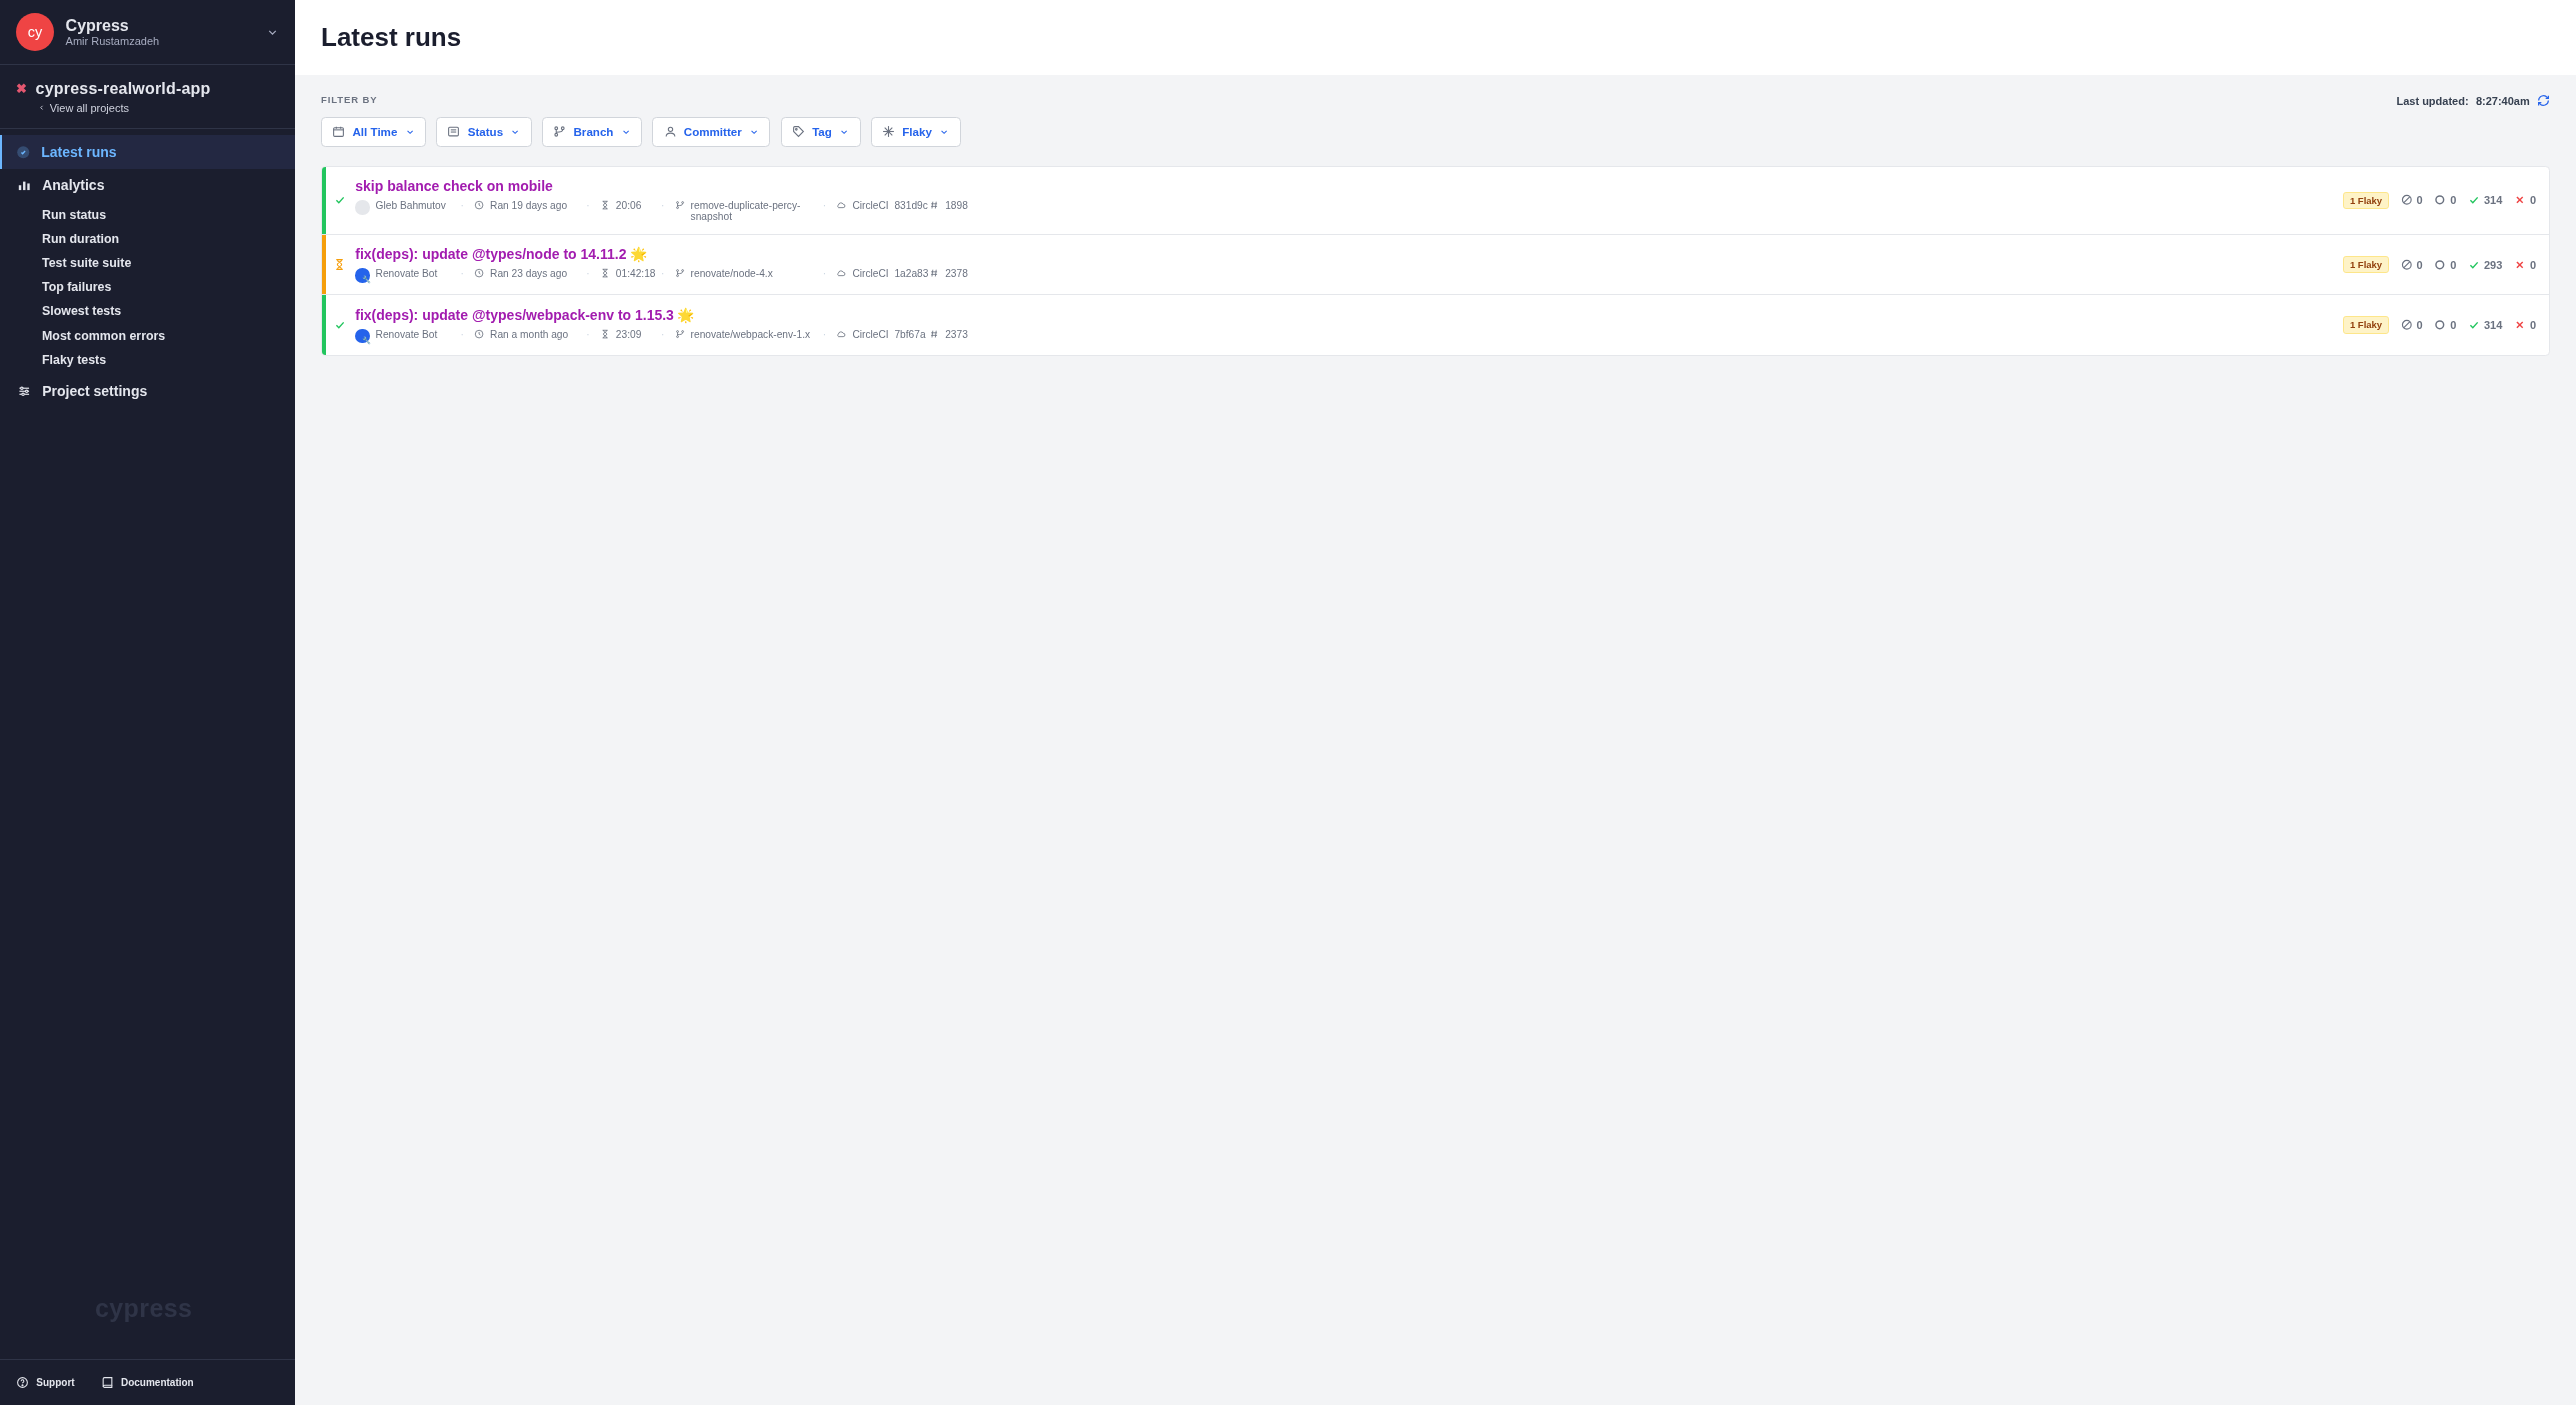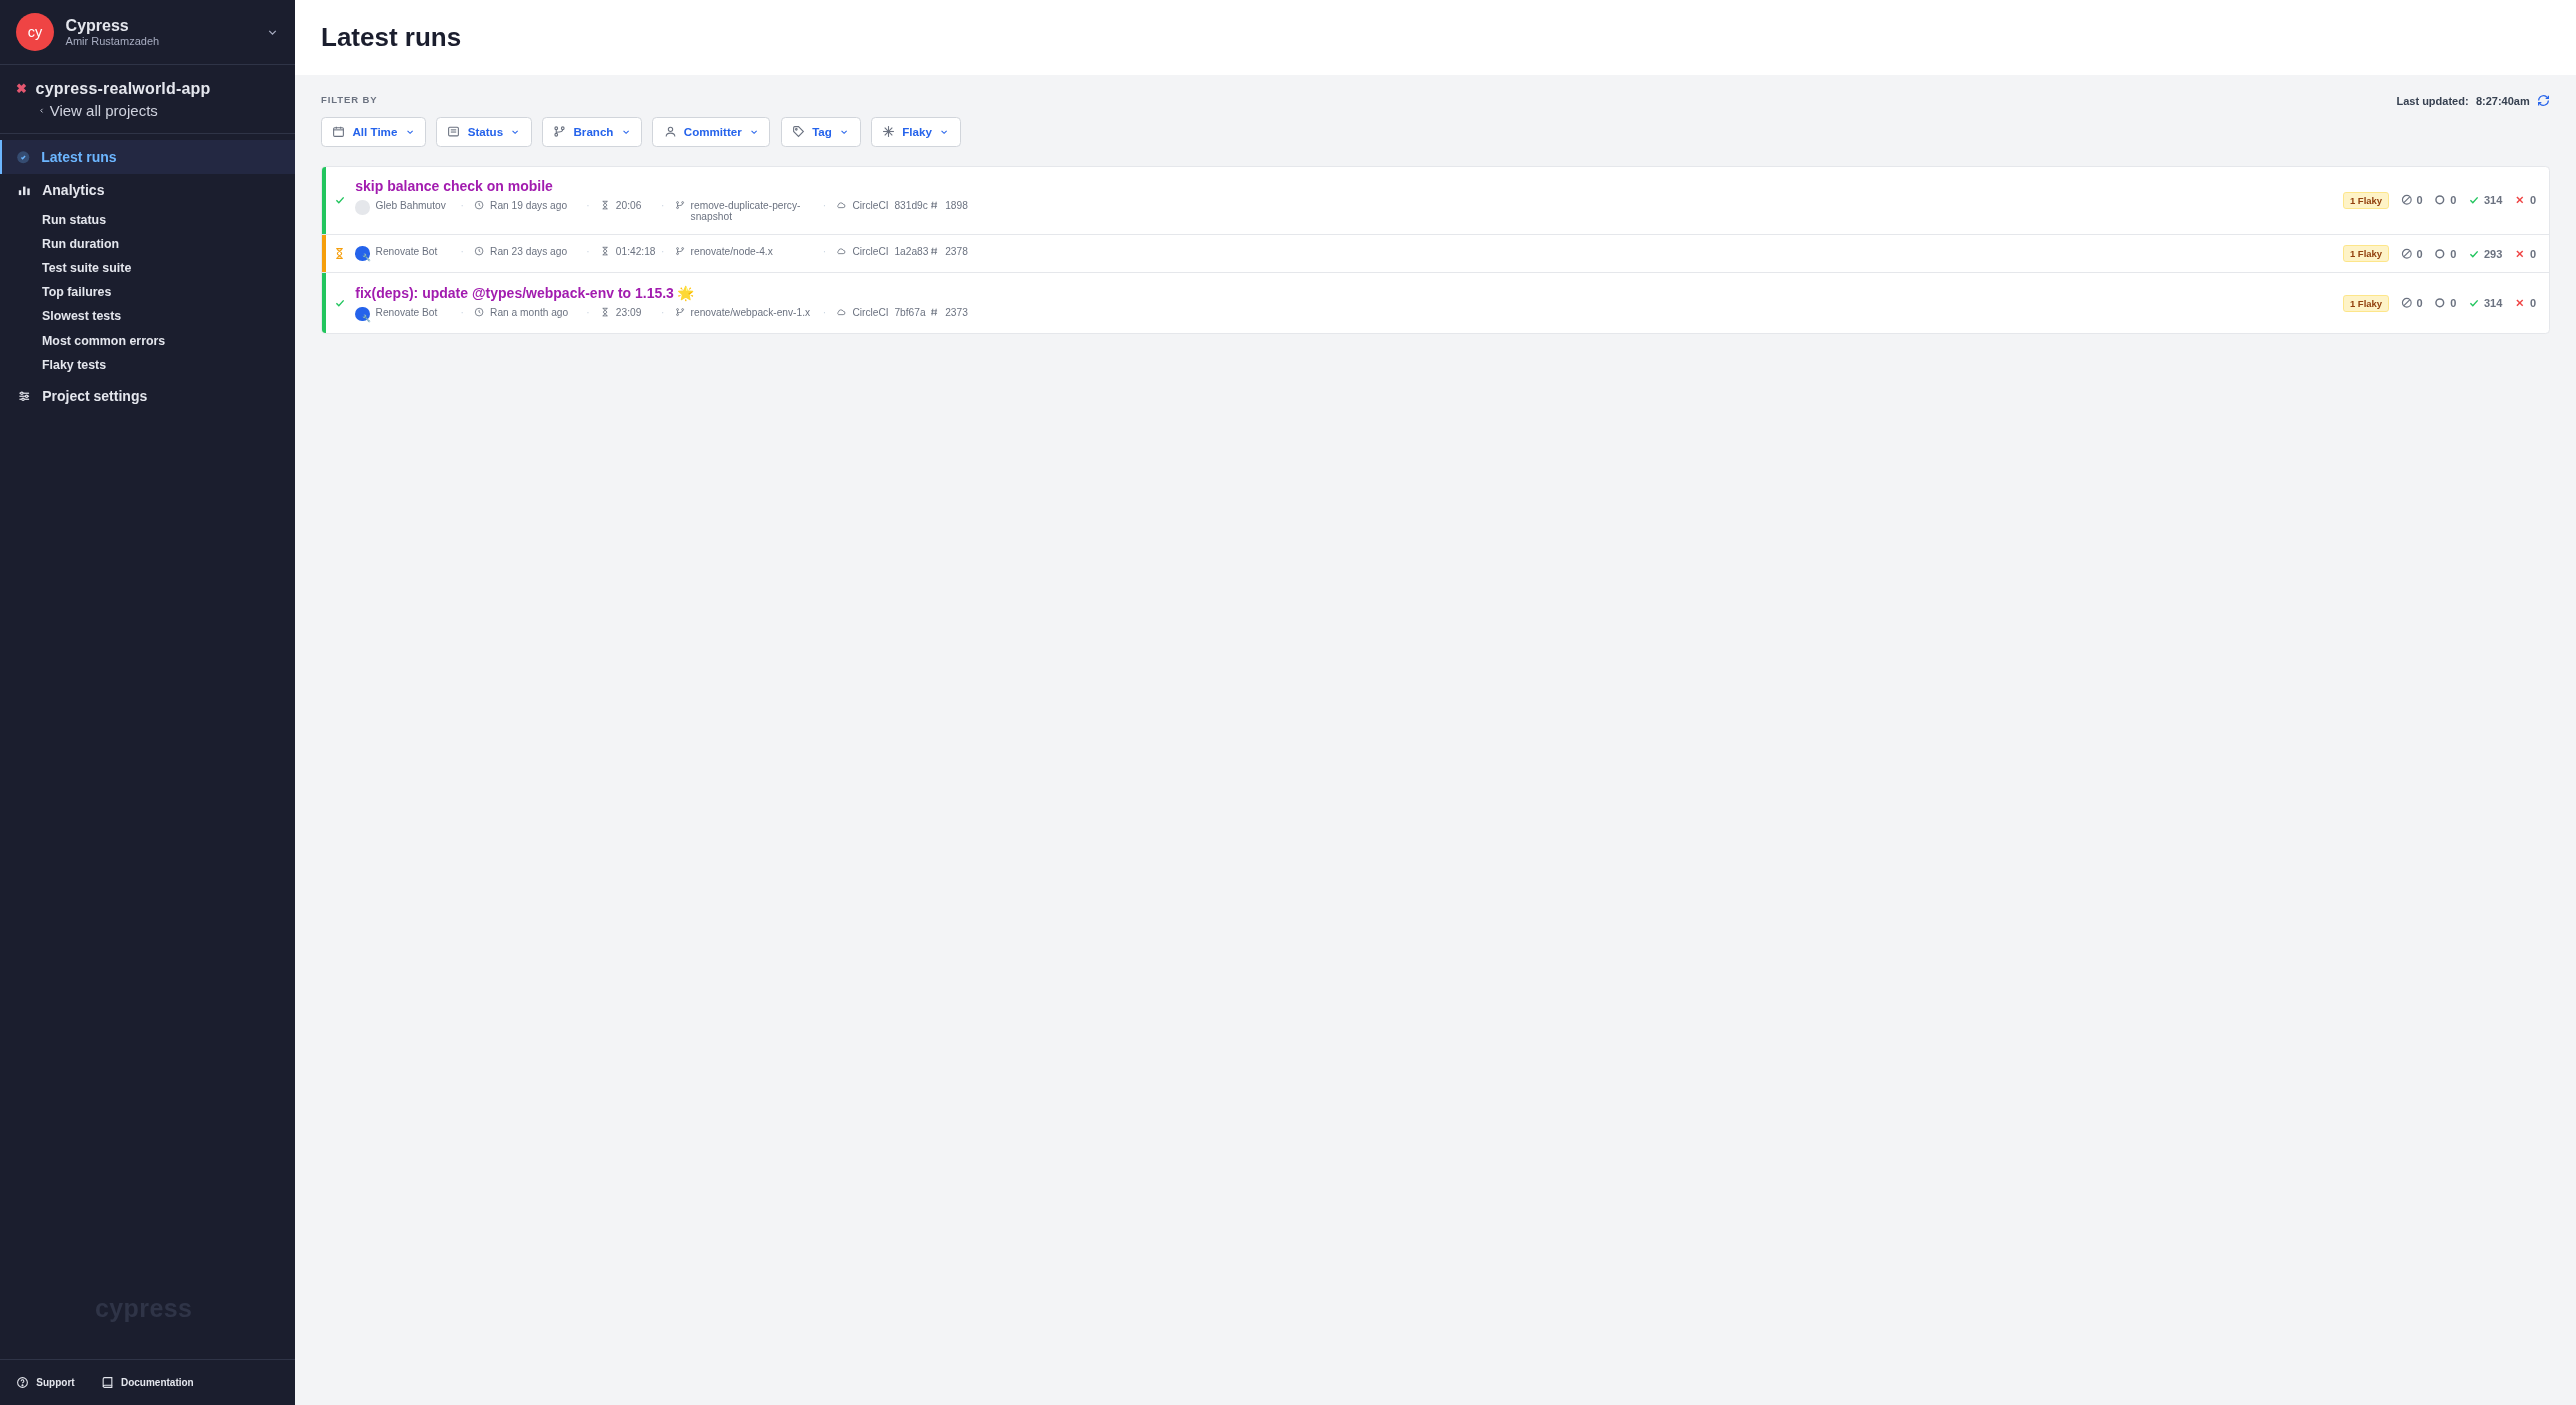--- a/index.html
+++ b/index.html
@@ -12,21 +12,21 @@
   .sb-top-left { display: flex; align-items: center; gap: 11.6px; }
   .avatar { width: 38px; height: 38px; border-radius: 50%; background: #ef4444; display: flex; align-items: center; justify-content: center; font-weight: 400; font-size: 14.5px; color: #fff; }
   .org-name { font-weight: 700; font-size: 16px; }
   .org-sub { font-size: 11px; color: #a7acc0; }
   .chev { color: #a7acc0; }
 
   .sb-project { padding: 14.5px 16px; border-bottom: 0.7px solid #2f3447; }
   .proj-row { display: flex; align-items: center; gap: 8.7px; }
   .x-icon { color: #e45770; font-weight: 700; font-size: 13px; }
   .proj-name { font-weight: 800; font-size: 16px; letter-spacing: 0.2px; }
-  .view-all { display: flex; align-items: center; gap: 4.4px; font-size: 15px; color: #cfd2de; margin-top: 4.4px; margin-left: 22px; cursor: pointer; }
+  .view-all { display: flex; align-items: center; gap: 4.4px; font-size: 11px; color: #cfd2de; margin-top: 4.4px; margin-left: 22px; cursor: pointer; }
 
   .nav { flex: 1; padding-top: 5.8px; position: relative; overflow: hidden; }
   .nav-item { display: flex; align-items: center; gap: 10.2px; padding: 8.7px 16px; font-size: 14px; color: #e4e6ed; cursor: pointer; font-weight: 700; }
   .nav-item.active { color: #6cb6ff; background: #232842; border-left: 2.9px solid #6cb6ff; padding-left: 13px; }
   .nav-icon { width: 16px; display: inline-flex; justify-content: center; }
   .nav-sub { padding: 5.8px 0 7.3px 42px; display: flex; flex-direction: column; gap: 10.2px; }
   .nav-sub a { color: #e4e6ed; font-size: 12.4px; font-weight: 600; cursor: pointer; }
   .watermark { position: absolute; left: 95px; bottom: 36px; color: #2f3447; font-weight: 800; font-size: 25px; letter-spacing: 0.4px; pointer-events: none; }
 
   .sb-bottom { display: flex; gap: 26px; padding: 16px; border-top: 0.7px solid #2f3447; }
@@ -418,20 +418,21 @@
           <div class="run">
             <div class="run-strip strip-orange"></div>
             <div class="run-status">
               <span class="status-wait">
                 <svg width="13" height="13" viewBox="0 0 24 24" fill="none" stroke="#f59e0b" stroke-width="2">
                   <path d="M6 3h12M6 21h12M8 3c0 5 8 5 8 9s-8 4-8 9M16 3c0 5-8 5-8 9s8 4 8 9"></path>
                 </svg>
               </span>
             </div>
             <div class="run-body">
+              <div class="run-title">fix(deps): update @types/node to 14.11.2 🌟</div>
               <div class="meta">
                 <span class="col w-author">
                   <span class="avatar-sm avatar-bot"></span>
                   <span class="muted">Renovate Bot</span>
                 </span>
                 <span class="dot">·</span>
                 <span class="col w-time">
                   <span class="i">
                     <svg width="10.2" height="10.2" viewBox="0 0 24 24" fill="none" stroke="currentColor" stroke-width="2">
                       <circle cx="12" cy="12" r="9"></circle>

